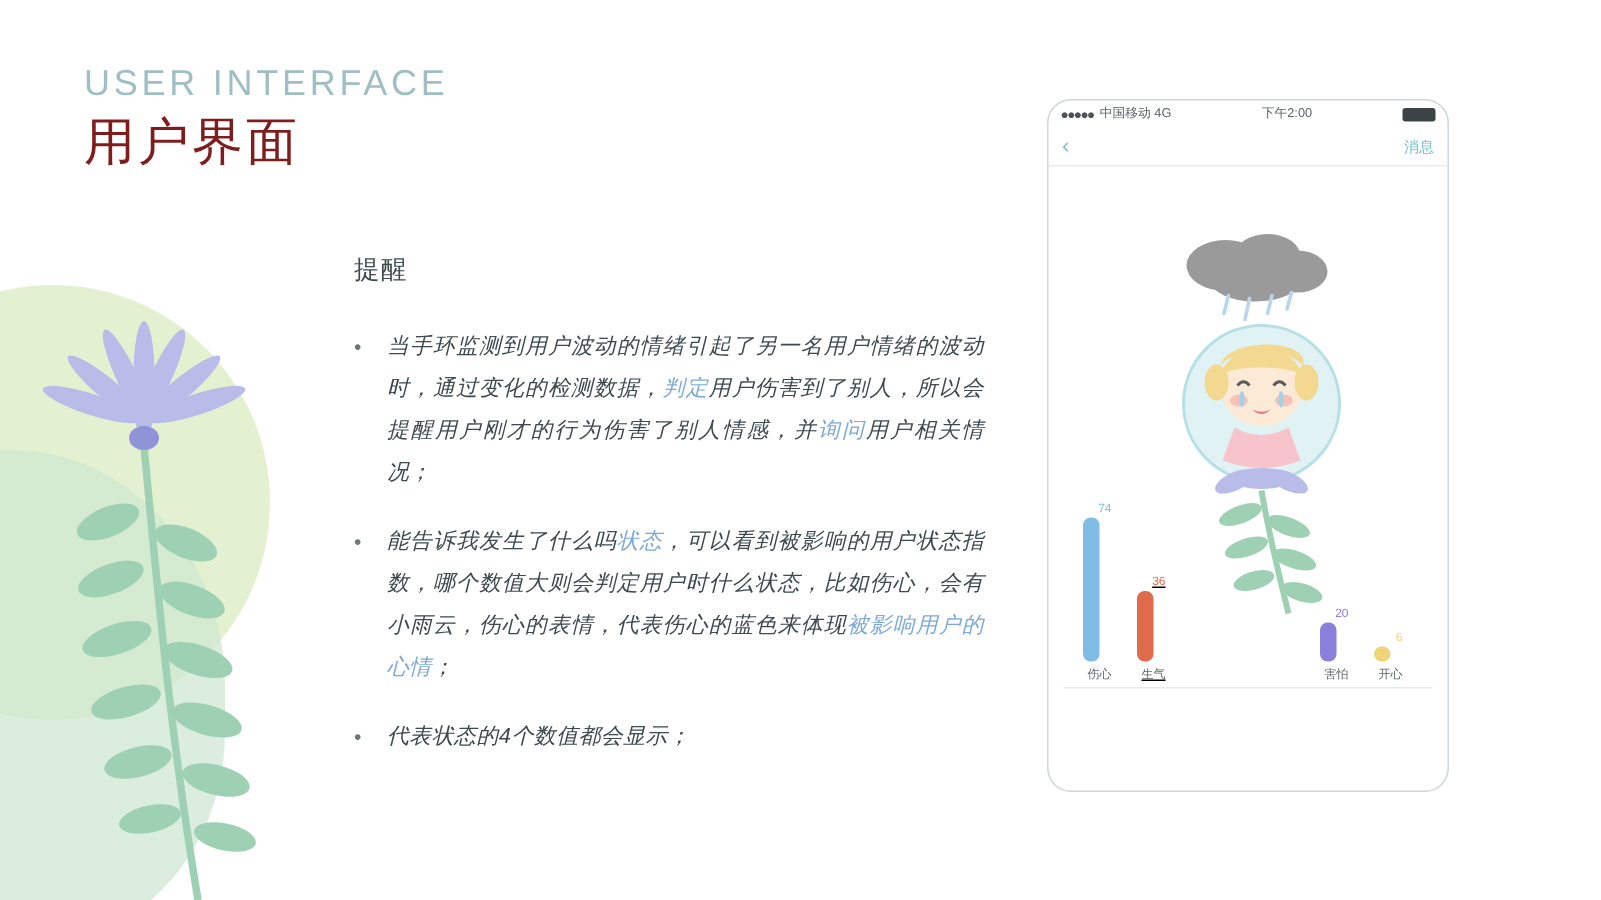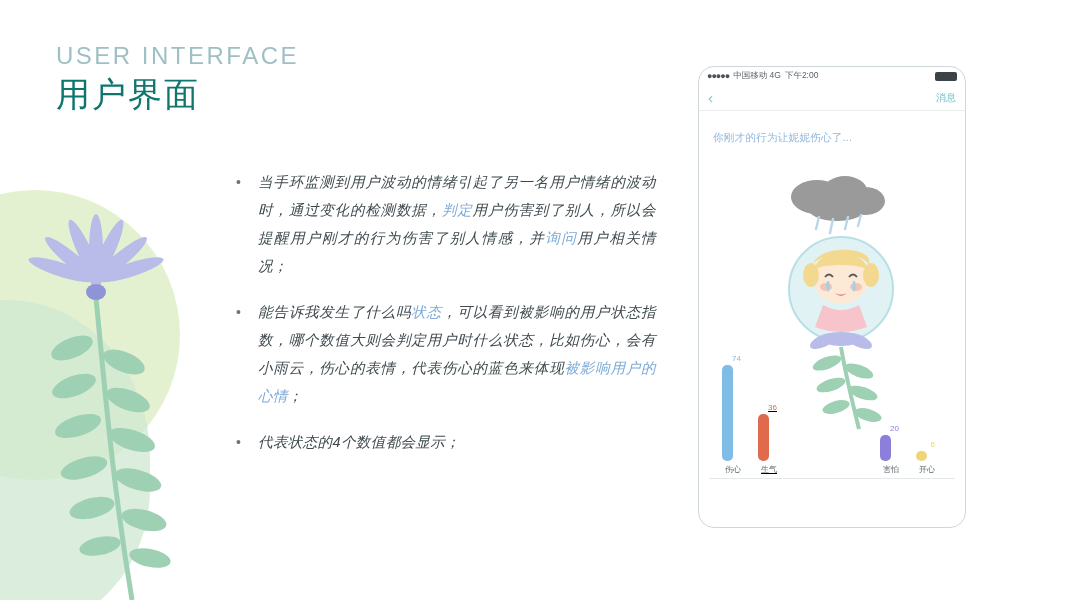--- a/index.html
+++ b/index.html
@@ -42,21 +42,21 @@
     left: 56px; top: 42px;
     font-size: 24px;
     letter-spacing: 2.5px;
     color: #9fbfc4;
     font-weight: 400;
   }
   .title {
     position: absolute;
     left: 56px; top: 72px;
     font-size: 34px;
-    color: #0f766e;
+    color: #7f1d1d;
     letter-spacing: 2px;
     font-weight: 400;
   }
 
   
   .copy { position: absolute; left: 236px; top: 168px; width: 420px; }
   .copy-title {
     font-size: 17px;
     color: #3f4a4e;
     margin-bottom: 26px;
@@ -93,21 +93,21 @@
     height: 18px;
     display: flex;
     align-items: center;
     font-size: 8.5px;
     color: #5b6366;
     padding: 0 8px;
     gap: 4px;
   }
   .dots { letter-spacing: -1px; font-size: 9px; color: #4c5356; }
   .carrier { font-size: 8.5px; }
-  .status-center { flex: 1; font-size: 8.5px; }
+  .status-center { flex: 1; text-align: center; font-size: 8.5px; }
   .battery {
     width: 22px; height: 9px;
     background: #3c4346;
     border-radius: 2px;
   }
   .nav-bar {
     height: 26px;
     display: flex;
     align-items: center;
     justify-content: space-between;
@@ -194,20 +194,21 @@
   </g>
   <g fill="#8f93d8">
     <ellipse cx="96" cy="112" rx="10" ry="8"></ellipse>
   </g>
 </svg>
 
 <div class="kicker">USER INTERFACE</div>
 <div class="title">用户界面</div>
 
 <div class="copy">
+  <div class="copy-title">提醒</div>
 
   <div class="bullet">
     <div class="dot">•</div>
     <div class="txt">
       <span>当手环监测到用户波动的情绪引起了另一名用户情绪的波动时，通过变化的检测数据，</span><span class="hl">判定</span><span>用户伤害到了别人，所以会提醒用户刚才的行为伤害了别人情感，并</span><span class="hl">询问</span><span>用户相关情况；</span>
     </div>
   </div>
 
   <div class="bullet">
     <div class="dot">•</div>
@@ -232,21 +233,20 @@
     <span class="status-center">下午2:00</span>
     <span class="battery"></span>
   </div>
 
   <div class="nav-bar">
     <span class="back-chevron">‹</span>
     <span class="nav-right">消息</span>
   </div>
 
   <div class="chat">
-    <div class="chat-line">你刚才的行为让妮妮伤心了...</div>
   </div>
 
   <div class="scene">
 
     <svg width="268" height="260" viewBox="0 0 268 260" style="position:absolute;left:0;top:24px;">
 
       <g fill="#9a9a9a">
         <ellipse cx="118" cy="26" rx="26" ry="17"></ellipse>
         <ellipse cx="146" cy="20" rx="22" ry="15"></ellipse>
         <ellipse cx="166" cy="30" rx="20" ry="14"></ellipse>

